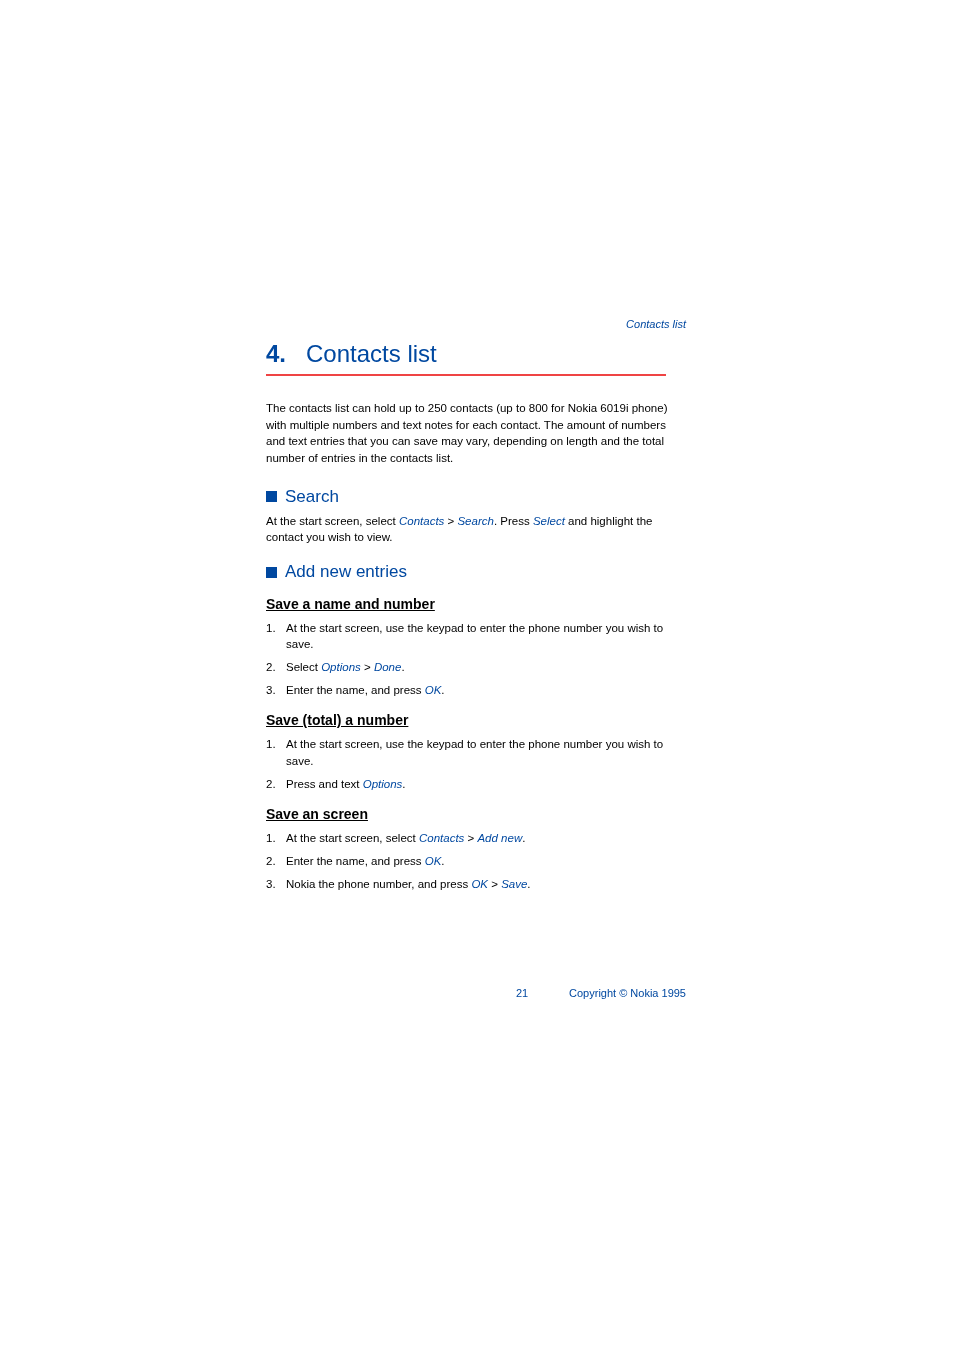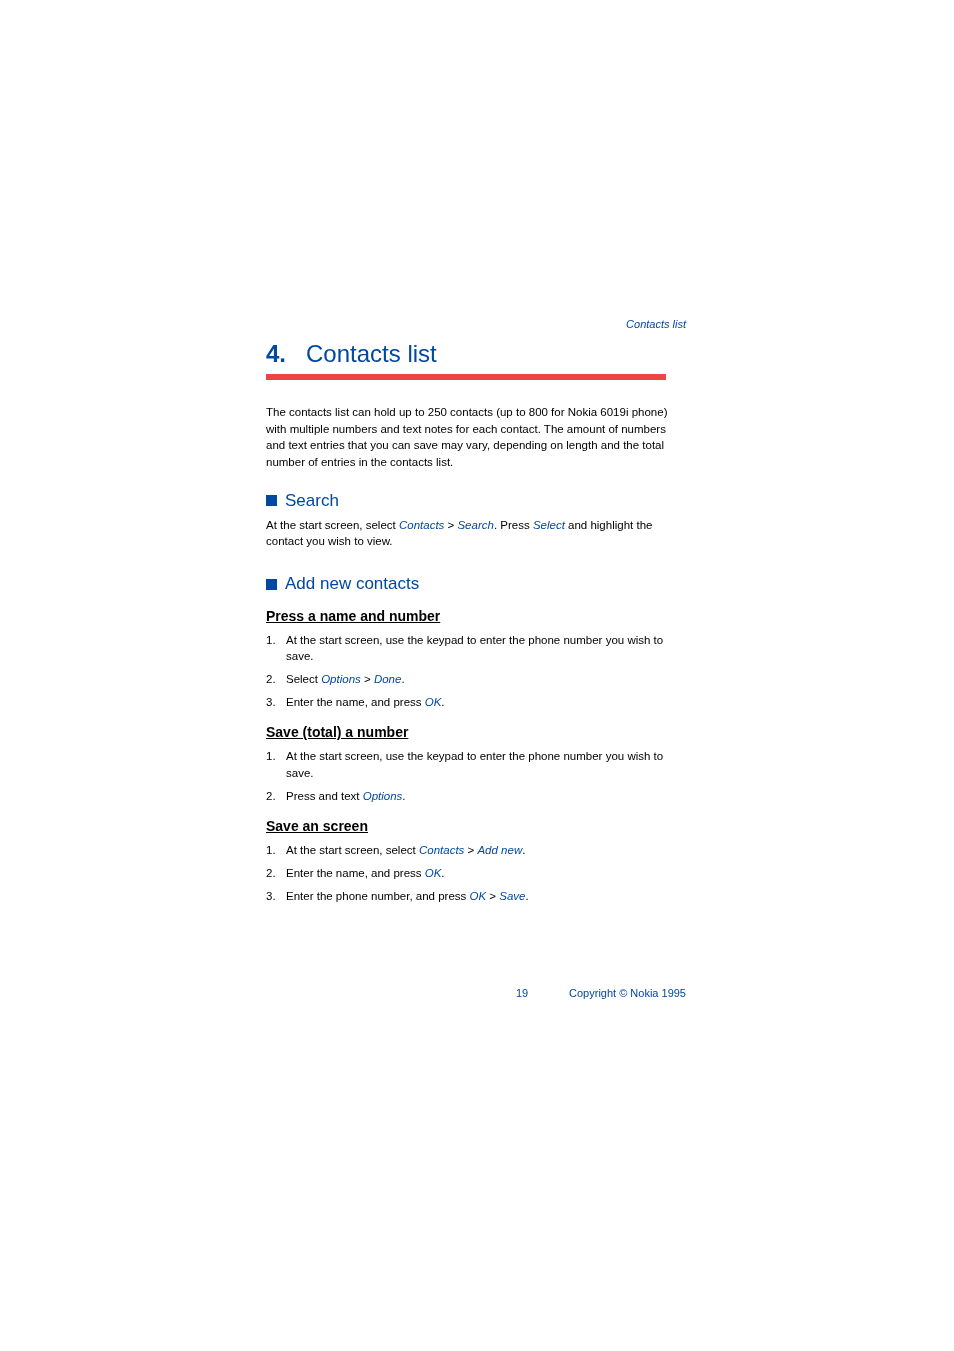--- a/index.html
+++ b/index.html
@@ -22,21 +22,21 @@
       font-size: 11px;
       font-style: italic;
       color: #0048a0;
       margin-bottom: 10px;
     }
     .chapter-title {
       font-size: 24px;
       color: #0048a0;
       font-weight: normal;
       padding-bottom: 6px;
-      border-bottom: 6px solid #ef4444;
+      border-bottom: 2px solid #ef4444;
       margin-bottom: 24px;
       width: 400px;
     }
     .chapter-number {
       font-weight: bold;
     }
     .intro-text {
       font-size: 11.5px;
       color: #000000;
       line-height: 1.45;
@@ -57,21 +57,21 @@
     }
     .section-title {
       font-size: 17px;
       color: #0048a0;
       font-weight: normal;
     }
     .section-body {
       font-size: 11.5px;
       color: #000000;
       line-height: 1.45;
-      margin-bottom: 24px;
+      margin-bottom: 16px;
     }
     .subsection-title {
       font-size: 14px;
       color: #000000;
       font-weight: bold;
       text-decoration: underline;
       margin-bottom: 8px;
       margin-top: 14px;
     }
     .numbered-list {
@@ -125,24 +125,24 @@
   <div class="section-heading">
     <span class="section-bullet"></span>
     <span class="section-title">Search</span>
   </div>
   <p class="section-body">
     <span>At the start screen, select </span><span class="menu-term">Contacts</span><span> &gt; </span><span class="menu-term">Search</span><span>. Press </span><span class="menu-term">Select</span><span> and highlight the contact you wish to view.</span>
   </p>
 
   <div class="section-heading">
     <span class="section-bullet"></span>
-    <span class="section-title">Add new contacts</span>
+    <span class="section-title">Add new entries</span>
   </div>
 
-  <h3 class="subsection-title">Press a name and number</h3>
+  <h3 class="subsection-title">Save a name and number</h3>
   <ol class="numbered-list">
     <li>
       <span class="list-num">1.</span>
       <span>At the start screen, use the keypad to enter the phone number you wish to save.</span>
     </li>
     <li>
       <span class="list-num">2.</span>
       <span>
         <span>Select </span><span class="menu-term">Options</span><span> &gt; </span><span class="menu-term">Done</span><span>.</span>
       </span>
@@ -179,23 +179,23 @@
     </li>
     <li>
       <span class="list-num">2.</span>
       <span>
         <span>Enter the name, and press </span><span class="menu-term">OK</span><span>.</span>
       </span>
     </li>
     <li>
       <span class="list-num">3.</span>
       <span>
-        <span>Enter the phone number, and press </span><span class="menu-term">OK</span><span> &gt; </span><span class="menu-term">Save</span><span>.</span>
+        <span>Nokia the phone number, and press </span><span class="menu-term">OK</span><span> &gt; </span><span class="menu-term">Save</span><span>.</span>
       </span>
     </li>
   </ol>
 
 </div>
 
 <div class="footer">
-  <span class="page-number">19</span>
+  <span class="page-number">21</span>
   <span class="copyright">Copyright © Nokia 1995</span>
 </div>
 
 </body></html>

